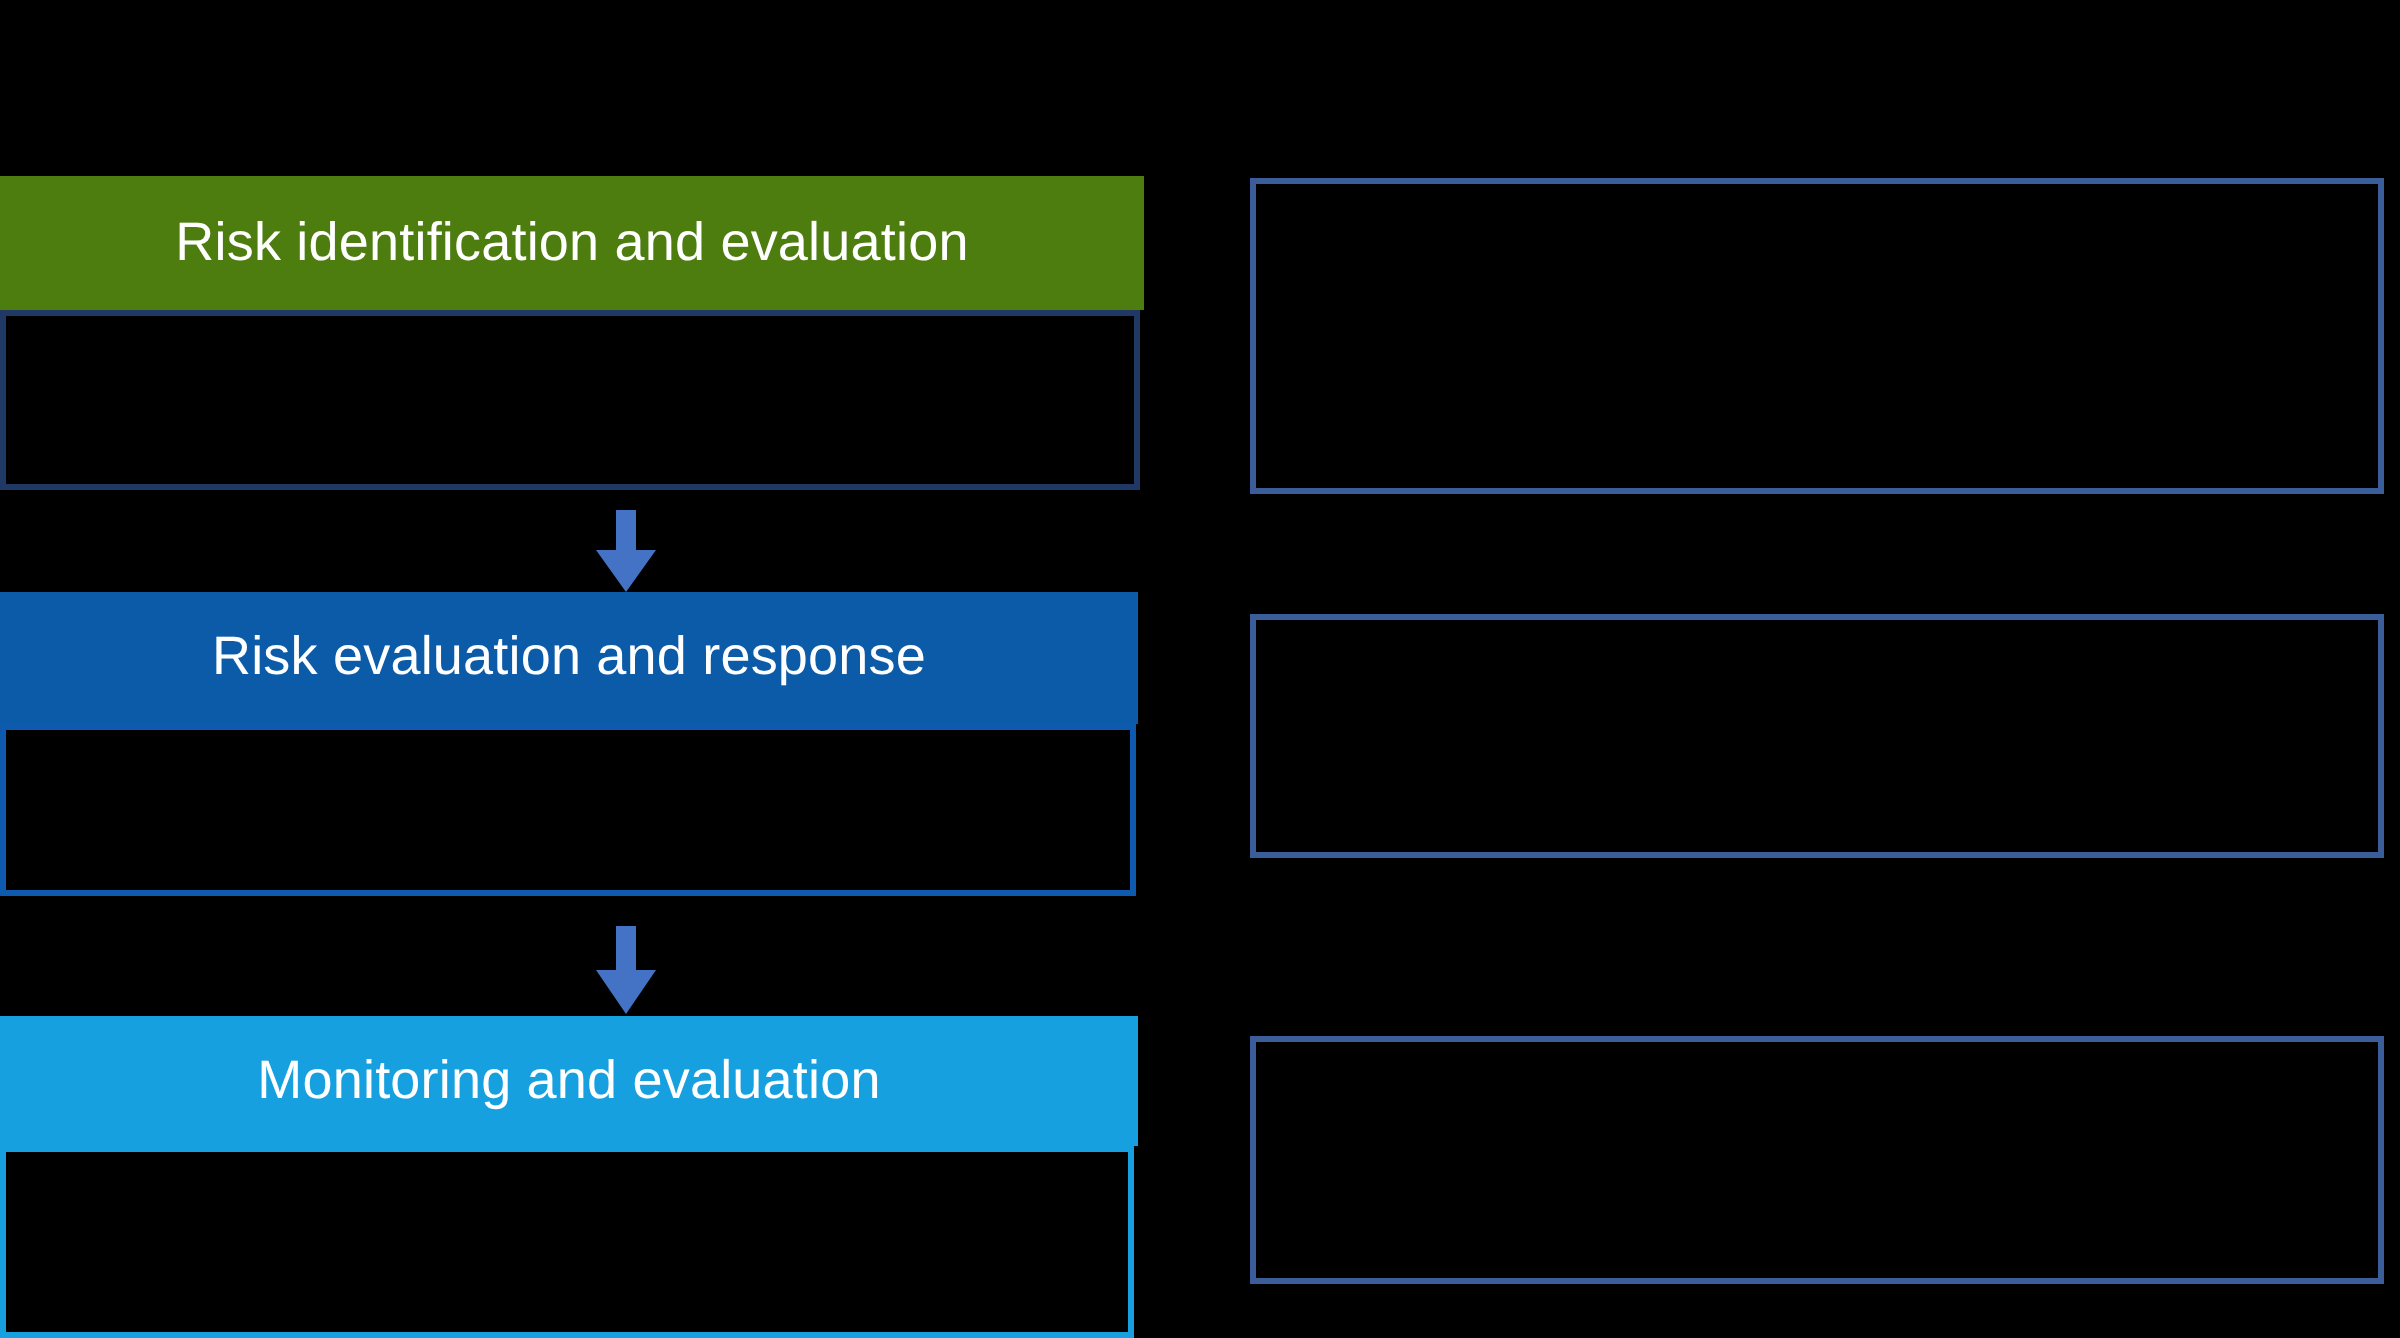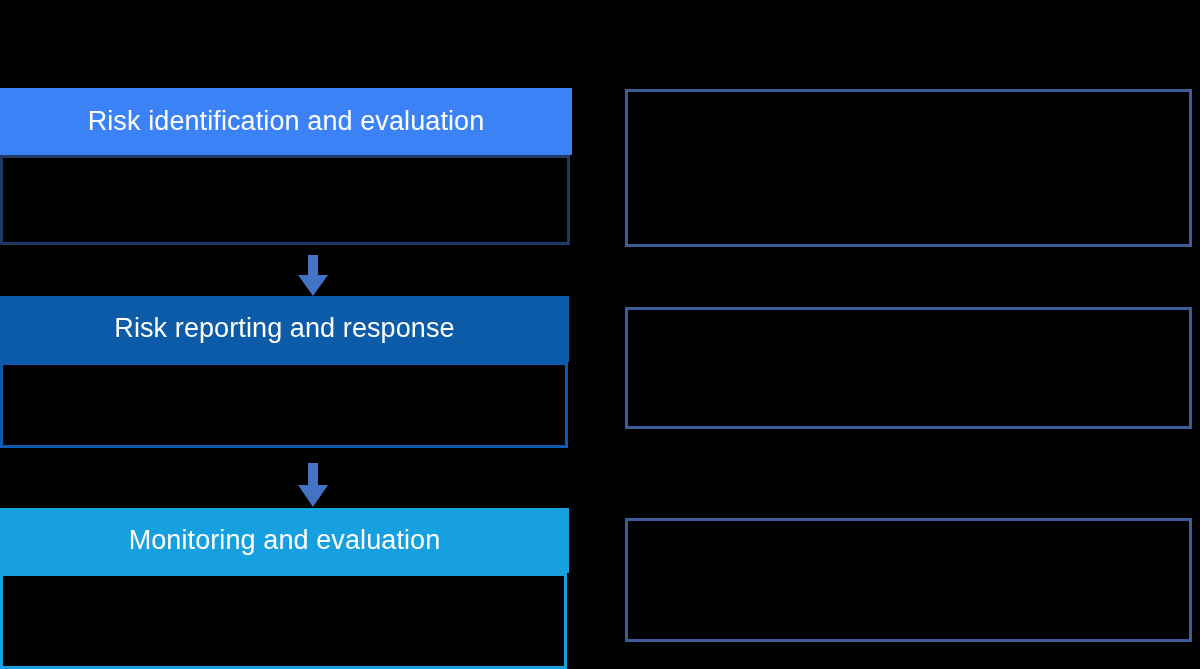--- a/index.html
+++ b/index.html
@@ -53,21 +53,21 @@
     box-sizing: border-box;
     background: #000000;
     border-style: solid;
   }
 
   
   .stage-1 { top: 88px; }
   .stage-1 .stage-header {
     width: 572px;
     height: 67px;
-    background: #3b82f6;
+    background: #4d7c0f;
   }
   .stage-1 .stage-body {
     top: 67px;
     width: 570px;
     height: 90px;
     border-width: 3px;
     border-color: #1F3864;
   }
 
   
@@ -146,21 +146,21 @@
   </div>
 
   <div class="connector-arrow arrow-1">
     <svg width="34" height="42" viewBox="0 0 34 42" xmlns="http://www.w3.org/2000/svg">
       <polygon points="12,0 22,0 22,20 32,20 17,41 2,20 12,20" fill="#4472C4"></polygon>
     </svg>
   </div>
 
   <div class="stage stage-2">
     <div class="stage-header">
-      <span>Risk reporting and response</span>
+      <span>Risk evaluation and response</span>
     </div>
     <div class="stage-body">
       <span class="box-text"></span>
     </div>
   </div>
 
   <div class="connector-arrow arrow-2">
     <svg width="34" height="45" viewBox="0 0 34 45" xmlns="http://www.w3.org/2000/svg">
       <polygon points="12,0 22,0 22,22 32,22 17,44 2,22 12,22" fill="#4472C4"></polygon>
     </svg>

